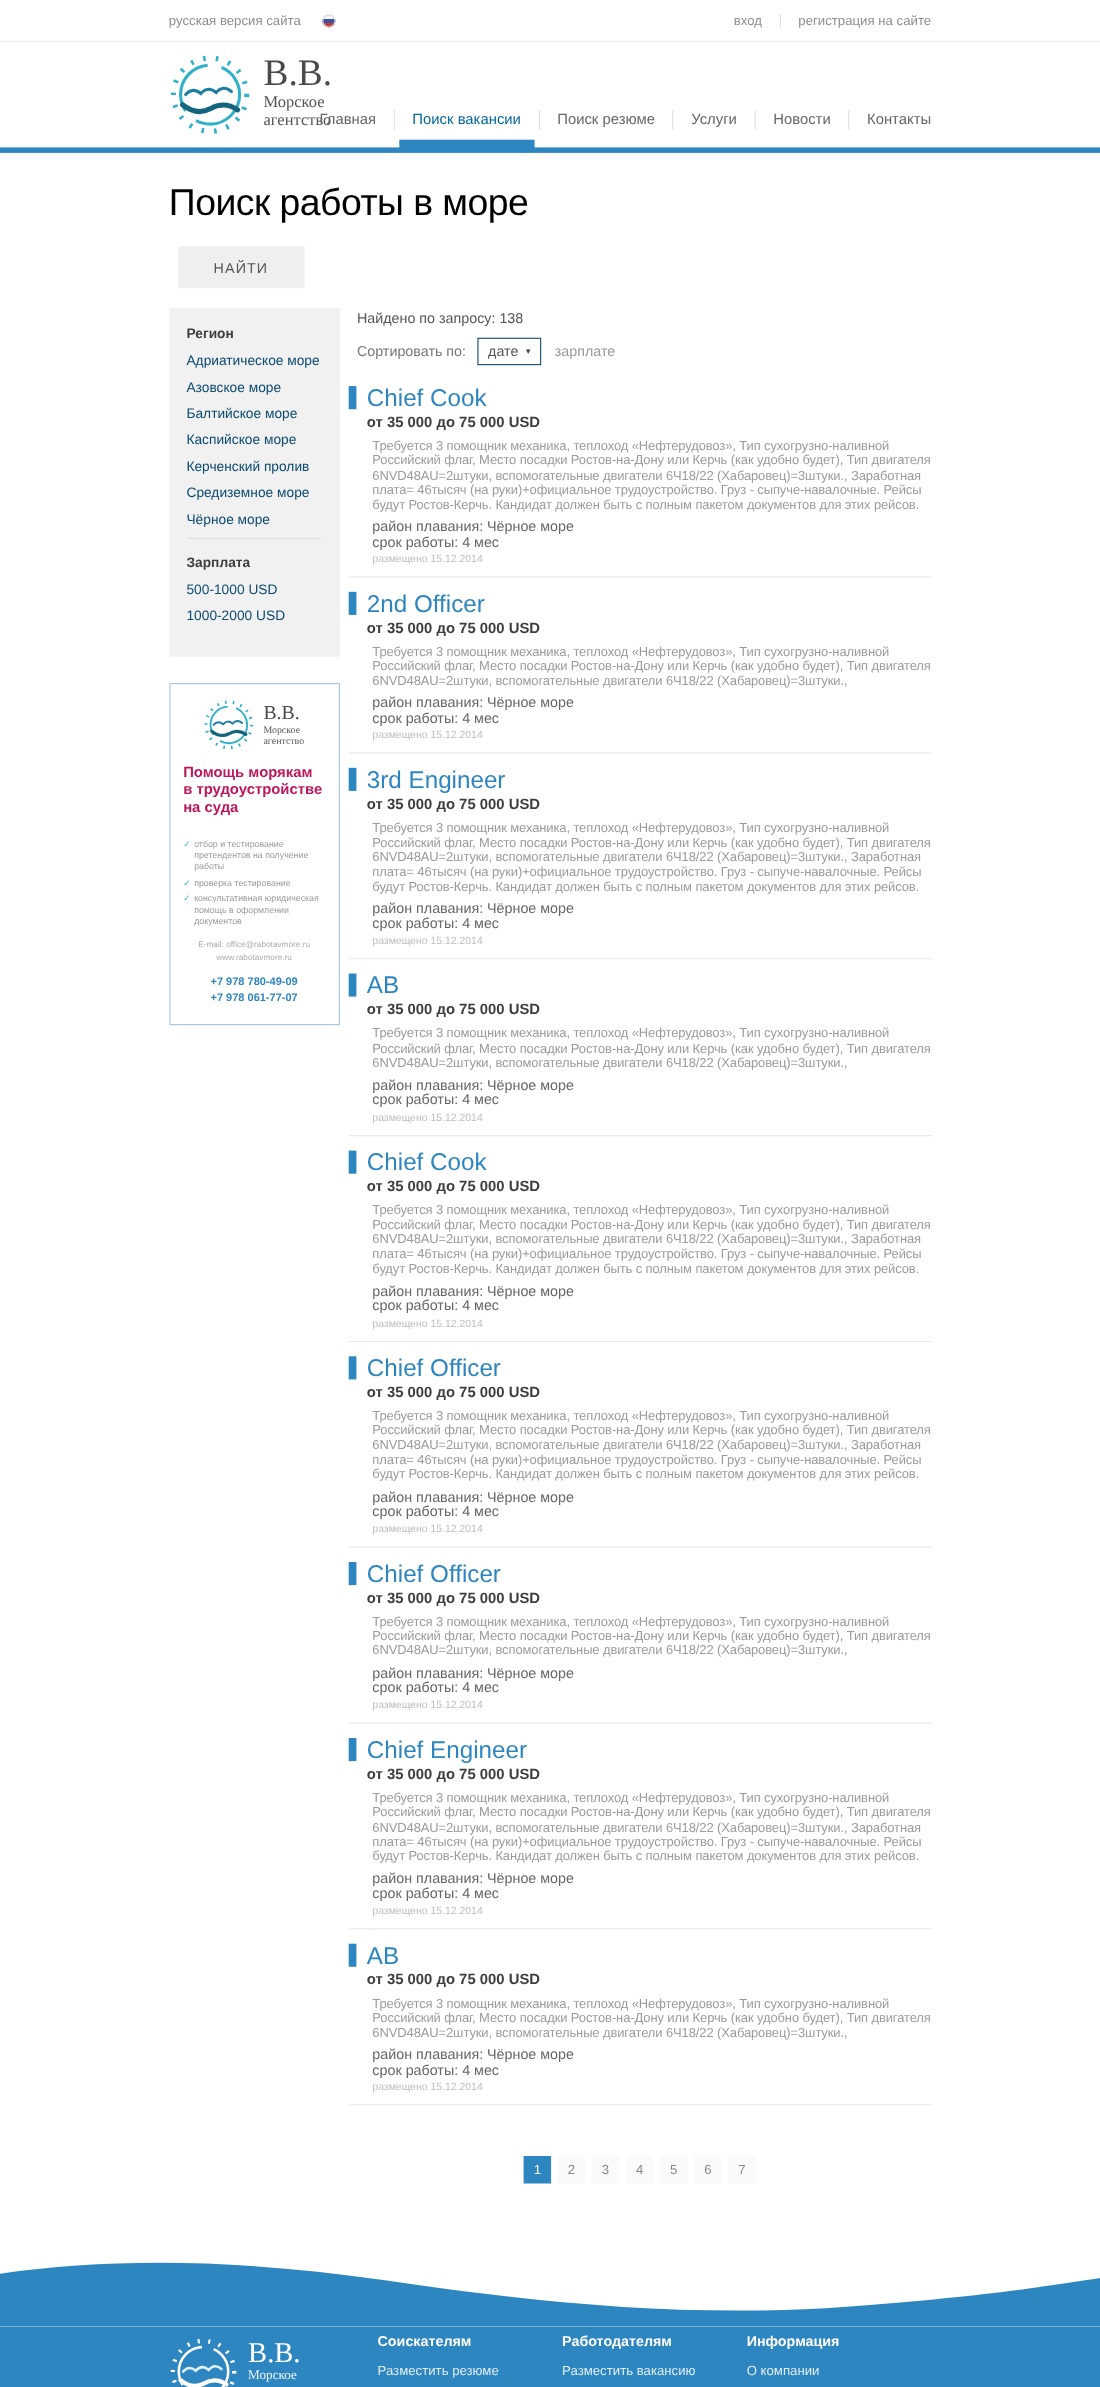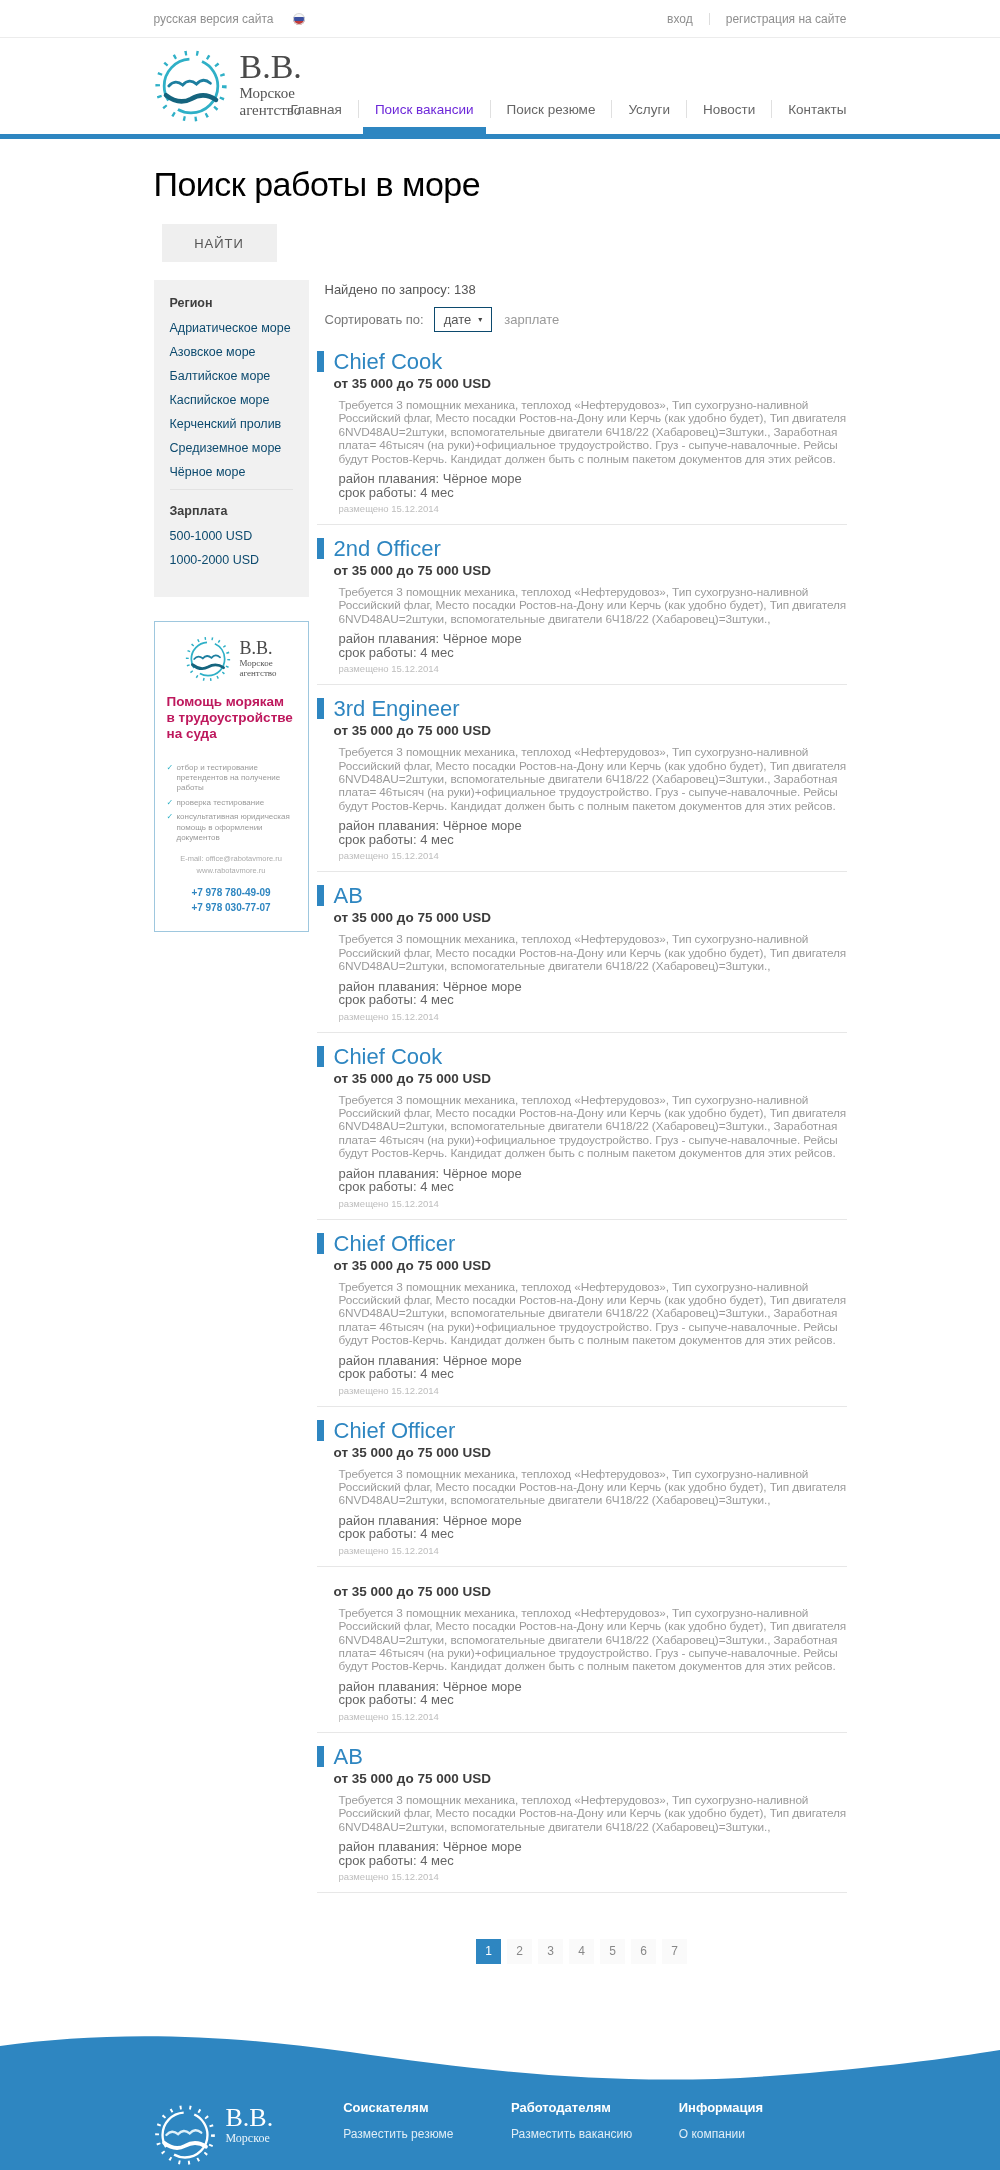--- a/index.html
+++ b/index.html
@@ -21,21 +21,21 @@
   
   .header { position:relative; height:96px; }
   .logo { position:absolute; left:0; top:11px; display:flex; align-items:flex-start; gap:12px; }
   .logo-text .initials { font-family:"Liberation Serif", serif; font-size:34px; color:#4a4a4a; line-height:1.05; }
   .logo-text .word { font-family:"Liberation Serif", serif; font-size:15px; color:#555; line-height:1.15; }
   .mainnav { position:absolute; right:0; bottom:16px; list-style:none; display:flex; align-items:center; }
   .mainnav li { position:relative; padding:0 16px; }
   .mainnav li + li { border-left:1px solid #e0e0e0; }
   .mainnav li:last-child { padding-right:0; }
   .mainnav a { font-size:13.5px; color:#666; text-decoration:none; }
-  .mainnav li.active a { color:#6d28d9; }
+  .mainnav li.active a { color:#0369a1; }
   .mainnav li.active::after { content:""; position:absolute; left:4px; right:4px; top:calc(100% + 9px); height:8px; background:#2e86c1; }
   .header-rule { height:5px; background:#2e86c1; }
 
   
   .page-title { font-size:34px; font-weight:400; letter-spacing:-0.5px; color:#000000; margin:26px 0 20px; }
   .search-row { display:flex; }
   .search-input { flex:1; height:38px; border:1px solid #ddd; background:#fdfdfd; padding:0 14px; font-size:13px; color:#555; font-family:"Liberation Sans", sans-serif; outline:none; }
   .search-input::placeholder { color:#999; }
   .search-btn { width:115px; height:38px; margin-left:8px; border:none; background:#efefef; color:#555; font-size:13px; letter-spacing:1px; cursor:pointer; font-family:"Liberation Sans", sans-serif; }
 
@@ -185,21 +185,21 @@
             <li>отбор и тестирование претендентов на получение работы</li>
             <li>проверка тестирование</li>
             <li>консультативная юридическая помощь в оформлении документов</li>
           </ul>
           <div class="banner-contacts">
             <div>E-mail: office@rabotavmore.ru</div>
             <div>www.rabotavmore.ru</div>
           </div>
           <div class="banner-phones">
             <div>+7 978 780-49-09</div>
-            <div>+7 978 030-77-07</div>
+            <div>+7 978 061-77-07</div>
           </div>
         </div>
       </aside>
 
       <main class="results">
         <div class="results-count">Найдено по запросу: 138</div>
         <div class="sort-row">
           <span>Сортировать по:</span>
           <span class="sort-select">
             <span>дате</span>
@@ -286,20 +286,24 @@
               <span>Chief Officer</span>
             </h2>
           <div class="job-salary">от 35 000 до 75 000 USD</div>
           <p class="job-desc">Требуется 3 помощник механика, теплоход «Нефтерудовоз», Тип сухогрузно-наливной Российский флаг, Место посадки Ростов-на-Дону или Керчь (как удобно будет), Тип двигателя 6NVD48AU=2штуки, вспомогательные двигатели 6Ч18/22 (Хабаровец)=3штуки.,</p>
           <div class="job-meta first">район плавания: Чёрное море</div>
           <div class="job-meta">срок работы: 4 мес</div>
           <div class="job-posted">размещено 15.12.2014</div>
         </article>
 
         <article class="job-card">
+          <h2 class="job-title">
+              <span class="title-marker"></span>
+              <span>Chief Engineer</span>
+            </h2>
           <div class="job-salary">от 35 000 до 75 000 USD</div>
           <p class="job-desc">Требуется 3 помощник механика, теплоход «Нефтерудовоз», Тип сухогрузно-наливной Российский флаг, Место посадки Ростов-на-Дону или Керчь (как удобно будет), Тип двигателя 6NVD48AU=2штуки, вспомогательные двигатели 6Ч18/22 (Хабаровец)=3штуки., Заработная плата= 46тысяч (на руки)+официальное трудоустройство. Груз - сыпуче-навалочные. Рейсы будут Ростов-Керчь. Кандидат должен быть с полным пакетом документов для этих рейсов.</p>
           <div class="job-meta first">район плавания: Чёрное море</div>
           <div class="job-meta">срок работы: 4 мес</div>
           <div class="job-posted">размещено 15.12.2014</div>
         </article>
 
         <article class="job-card">
           <h2 class="job-title">
               <span class="title-marker"></span>

